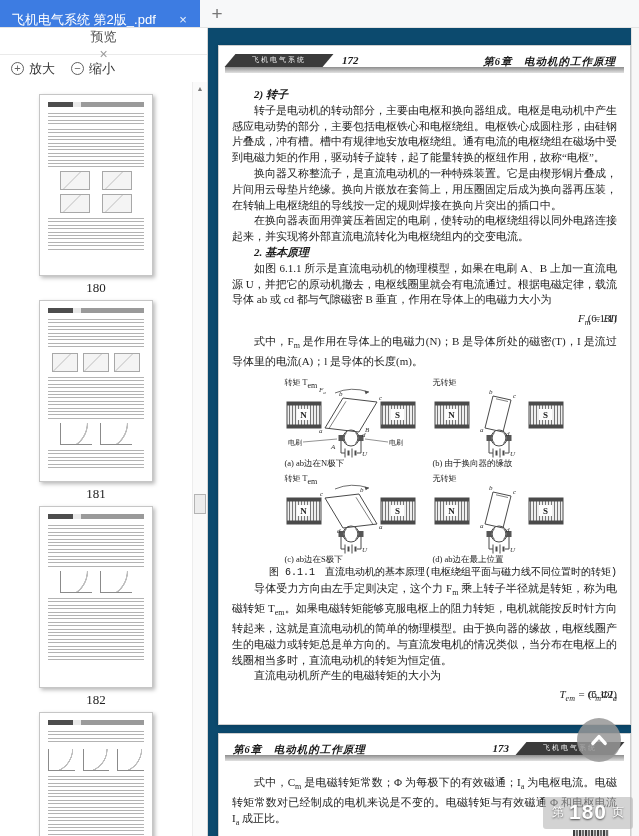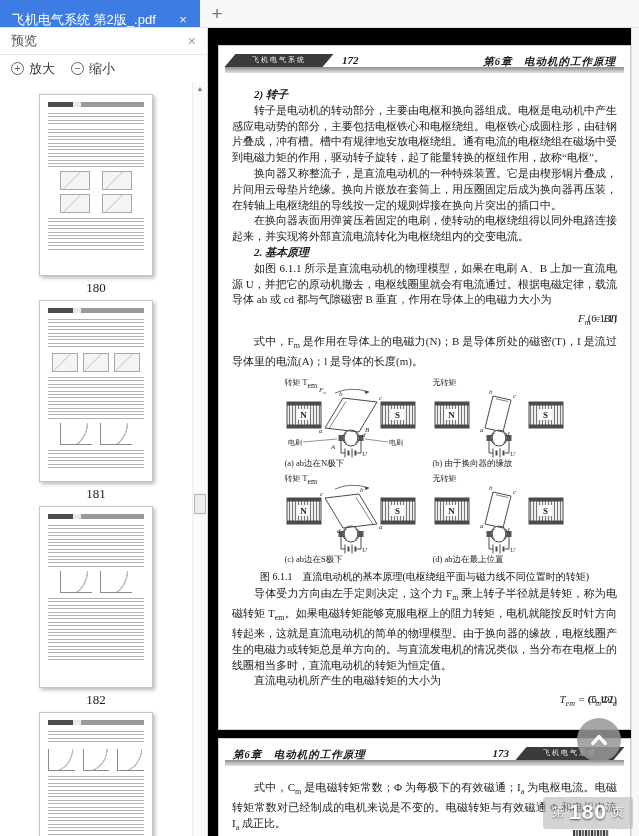--- a/index.html
+++ b/index.html
@@ -14,21 +14,21 @@
   .tab-title { flex:1; font-size:13px; white-space:nowrap; overflow:hidden; text-overflow:ellipsis; }
   .tab-close { width:18px; text-align:center; font-size:13px; color:#eaf0fb; cursor:pointer; }
   .new-tab { width:34px; display:flex; align-items:center; justify-content:center;
     font-size:19px; color:#777; font-weight:300; }
 
   .app-body { display:flex; height:808px; }
 
   
   .sidebar { width:208px; background:#fff; border-right:1px solid #d6d6d6; position:relative; }
   .sidebar-header { height:27px; display:flex; align-items:center; justify-content:space-between;
-    padding:0 11px; font-size:13px; color:#555; border-bottom:1px solid #eaeaea; }
+    padding:0 11px; font-size:13px; color:#555; border-bottom:1px solid #eaeaea;flex-direction:column; }
   .sidebar-close { color:#9a9a9a; font-size:14px; cursor:pointer; }
   .sidebar-toolbar { height:27px; display:flex; align-items:center; gap:16px; padding:0 11px;
     font-size:13px; color:#333; }
   .zoom-btn { display:flex; align-items:center; gap:5px; cursor:pointer; }
   .icon-circle { width:13px; height:13px; border:1px solid #606060; border-radius:50%;
     font-size:11px; line-height:11px; text-align:center; color:#606060; }
 
   .thumbs { position:absolute; left:0; right:15px; top:54px; bottom:0; overflow:hidden;
     display:flex; flex-direction:column; align-items:center; padding-top:12px; }
   .thumb-wrap { cursor:pointer; }
@@ -52,21 +52,21 @@
     background:radial-gradient(circle at 0 0, transparent 68%, #bdbdbd 69% 72%, transparent 73%); }
 
   .side-scrollbar { position:absolute; right:0; top:54px; bottom:0; width:15px;
     background:#fafafa; border-left:1px solid #ededed; }
   .sb-arrow { position:absolute; top:3px; left:0; right:0; text-align:center;
     font-size:7px; color:#7a7a7a; cursor:pointer; }
   .sb-thumb { position:absolute; top:412px; left:1px; width:12px; height:20px;
     background:#ececec; border:1px solid #b4b4b4; cursor:grab; }
 
   
-  .main { flex:1; position:relative; background:#000000; overflow:hidden; }
+  .main { flex:1; position:relative; background:#0c4a6e; overflow:hidden; }
   .page-column { position:absolute; left:10px; top:17px; width:413px; }
   .doc-page { background:#fff; border:1px solid #cfcfcf; box-shadow:0 1px 4px rgba(0,0,0,.18);
     padding:8px 13px 14px; margin-bottom:8px;
     font-family:"Liberation Serif", serif; color:#1d1d1d; }
   .main-scrollbar { position:absolute; right:0; top:0; bottom:0; width:8px; background:#f7f7f7;
     border-left:1px solid #e2e2e2; }
 
   
   .p-header { position:relative; height:24px; margin-bottom:9px; }
   .ribbon { position:absolute; top:0; width:98px; height:13px; }
@@ -97,21 +97,21 @@
     justify-content:center; }
   .panel { position:relative; width:132px; }
   .panel-top { text-align:left; font-size:8px; height:10px; line-height:18px; color:#222;font-family:Liberation Serif, serif; }
   .panel-caption { text-align:left; font-size:8.5px; color:#222; height:11px; line-height:11px; }
   .panel svg { display:block; }
   .sv-t { font-size:7px; font-family:"Liberation Serif", serif; fill:#333; }
   .sv-i { font-style:italic; }
   .sv-ss { font-size:5px; }
   .pole-l { font-size:9px; font-weight:bold; fill:#222; text-anchor:middle;
     font-family:"Liberation Serif", serif; }
-  .fig-caption { text-align:center; font-size:10px; margin-top:5px; color:#111; }
+  .fig-caption { text-align:right; font-size:10px; color:#111;font-family:Liberation Mono, monospace; }
 
   
   .back-top { position:absolute; right:18px; top:690px; width:44px; height:44px;
     border-radius:50%; background:rgba(150,150,150,.85); display:flex; align-items:center;
     justify-content:center; cursor:pointer; z-index:5; }
   .page-badge { position:absolute; right:6px; top:769px; z-index:5;
     background:rgba(175,175,175,.55); border-radius:3px; padding:3px 9px 5px;
     display:flex; align-items:center; gap:5px;
     text-shadow:0 1px 2px rgba(0,0,0,.65); color:#fff; }
   .badge-small { font-size:12px; }

